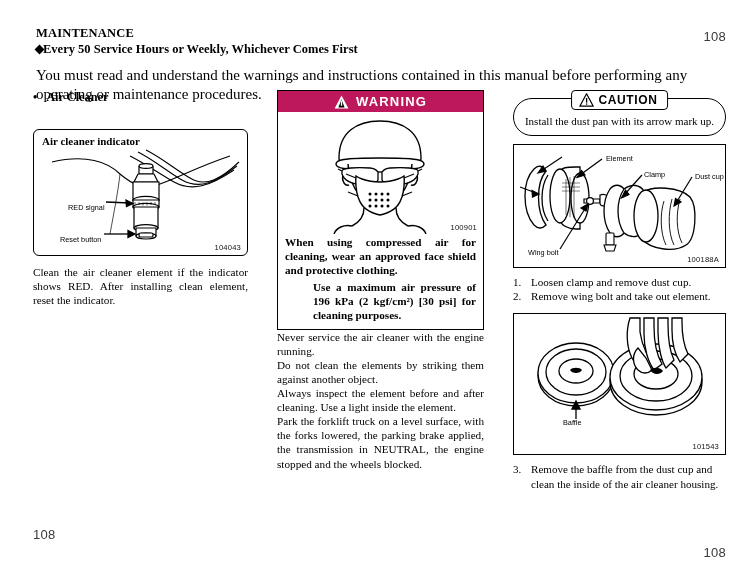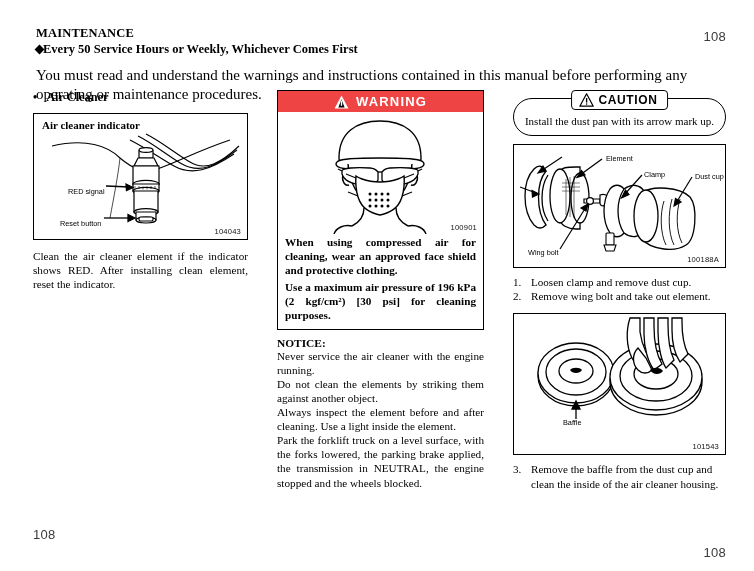--- a/index.html
+++ b/index.html
@@ -121,21 +121,21 @@
 
   .body-text {
     font-size: 11.2px;
     line-height: 1.26;
     text-align: justify;
   }
 
   
   .warn-wrap { border: 1px solid #000; box-sizing: border-box; }
   .warn-bar {
-    background: #ef4444;
+    background: #be185d;
     color: #fff;
     height: 21px;
     display: flex;
     align-items: center;
     justify-content: center;
     gap: 7px;
     font-family: "Liberation Sans", sans-serif;
     font-weight: bold;
     font-size: 13px;
     letter-spacing: 1.2px;
@@ -146,21 +146,21 @@
     background: #fff;
   }
   .warn-text {
     font-weight: bold;
     font-size: 11.2px;
     line-height: 1.23;
     text-align: justify;
     padding: 2px 7px 6px 7px;
   }
   .warn-text p { margin: 0 0 4px 0; }
-  .warn-text p:last-child { margin-bottom: 0; }
+  .warn-text p:last-child { margin-bottom: 0; margin-left: 28px; }
 
   .notice-head {
     font-weight: bold;
     font-size: 11.4px;
     margin-top: 7px;
   }
   .notice-body p { margin: 0; }
 
   
   .caution-outer {
@@ -231,21 +231,21 @@
   </div>
   <div class="intro">You must read and understand the warnings and instructions contained in this manual before performing any operating or maintenance procedures.</div>
 
   <div class="col col-left">
 
     <div class="bullet-head">
       <span class="dot">•</span>
       <span>Air Cleaner</span>
     </div>
 
-    <div class="figbox" style="margin-top:8px; height:127px;">
+    <div class="figbox" style="margin-top:24px; height:127px;border-radius:6px;">
       <div class="fig-title">Air cleaner indicator</div>
 
       <svg width="213" height="125" viewBox="0 0 213 125">
 
         <g fill="none" stroke="#000" stroke-width="1.1">
           <path d="M18,32 C52,24 74,32 86,44"></path>
           <path d="M86,44 C100,56 110,58 120,56"></path>
           <path d="M120,56 C140,50 160,38 196,26"></path>
           <path d="M96,26 C112,34 126,44 140,52 C158,62 176,56 200,40"></path>
           <path d="M104,22 C120,30 134,42 148,50 C166,60 182,52 203,36"></path>
@@ -372,21 +372,20 @@
         </svg>
         <div class="fig-caption-id" style="right:6px; bottom:2px;">100901</div>
       </div>
 
       <div class="warn-text">
         <p>When using compressed air for cleaning, wear an approved face shield and protective clothing.</p>
         <p>Use a maximum air pressure of 196 kPa (2 kgf/cm²) [30 psi] for cleaning purposes.</p>
       </div>
     </div>
 
-    <div class="notice-head">NOTICE:</div>
     <div class="notice-body body-text">
       <p>Never service the air cleaner with the engine running.</p>
       <p>Do not clean the elements by striking them against another object.</p>
       <p>Always inspect the element before and after cleaning. Use a light inside the element.</p>
       <p>Park the forklift truck on a level surface, with the forks lowered, the parking brake applied, the transmission in NEUTRAL, the engine stopped and the wheels blocked.</p>
     </div>
   </div>
 
   <div class="col col-right">
 

